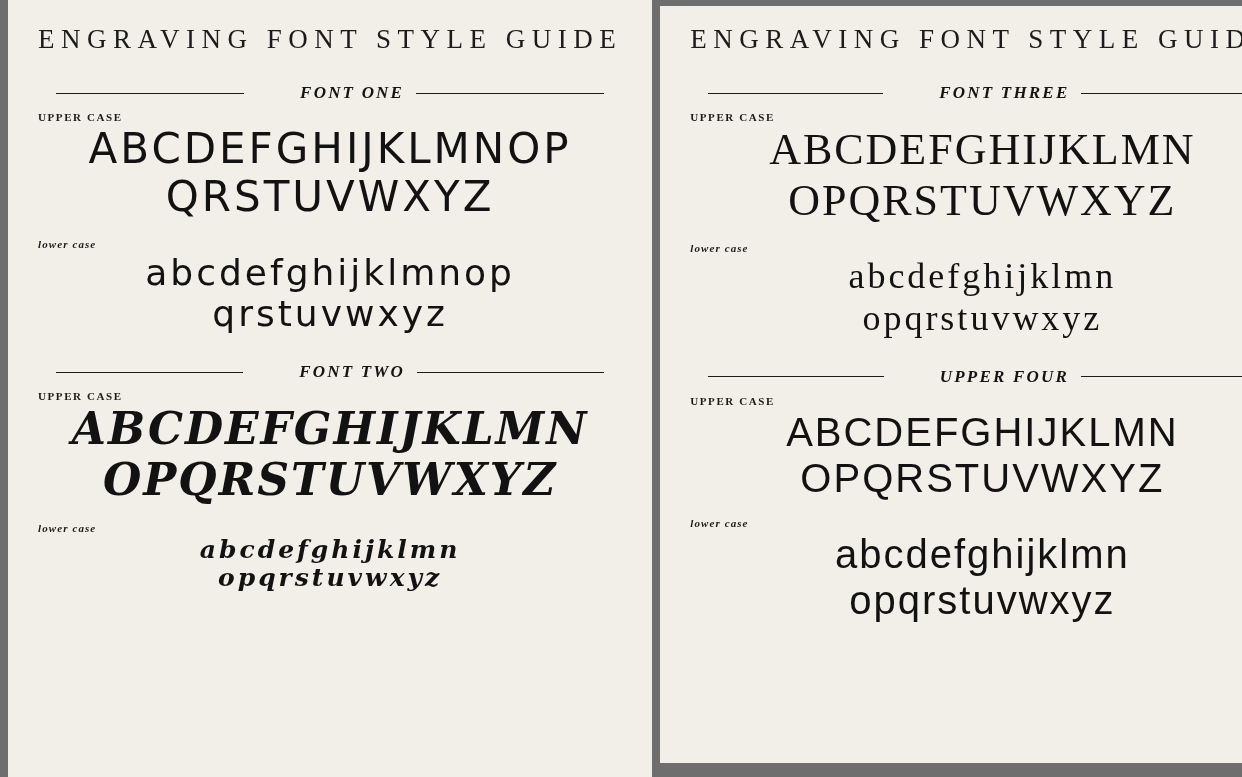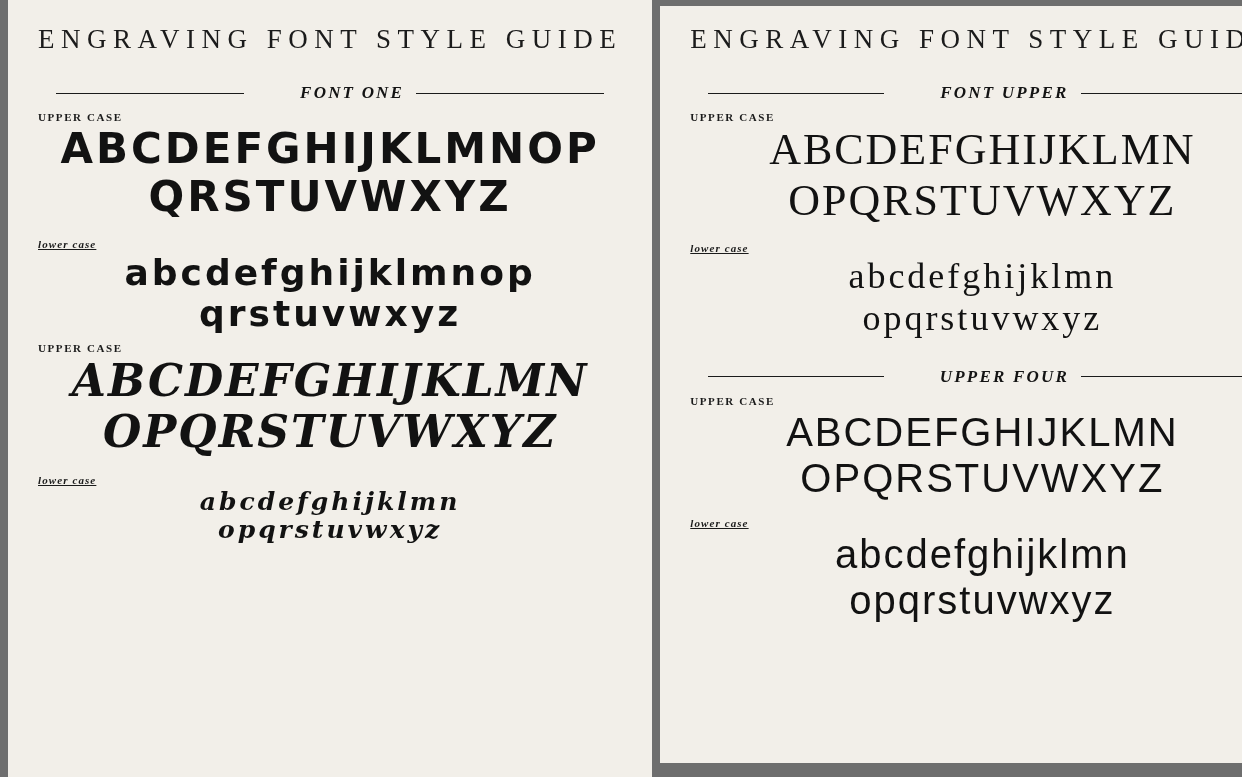--- a/index.html
+++ b/index.html
@@ -69,34 +69,33 @@
     letter-spacing: 1.6px;
     color: #1b1b1b;
     margin: 8px 0 2px 0;
   }
   .case-label.lower {
     font-style: italic;
     font-weight: 700;
     letter-spacing: 1.1px;
     font-size: 11px;
     margin-top: 16px;
-    text-decoration: underline;
   }
 
   .glyph-line {
     text-align: center;
     color: #121212;
     white-space: nowrap;
     line-height: 1.15;
   }
 
   
   .f-one .glyph-line {
     font-family: "DejaVu Sans", sans-serif;
-    font-weight: 700;
+    font-weight: 400;
     font-size: 42px;
     letter-spacing: 3px;
   }
   .f-one .lowerset .glyph-line {
     font-size: 36px;
     letter-spacing: 3px;
   }
 
   
   .f-two .glyph-line {
@@ -158,40 +157,45 @@
         <div class="glyph-line">QRSTUVWXYZ</div>
       </div>
       <div class="lowerset">
         <div class="case-label lower">lower case</div>
         <div class="glyph-line">abcdefghijklmnop</div>
         <div class="glyph-line">qrstuvwxyz</div>
       </div>
     </div>
 
     <div class="block f-two">
+      <div class="rule-head">
+        <span class="line"></span>
+        <span class="font-name">FONT TWO</span>
+        <span class="line"></span>
+      </div>
       <div class="upperset">
         <div class="case-label upper">UPPER CASE</div>
         <div class="glyph-line">ABCDEFGHIJKLMN</div>
         <div class="glyph-line">OPQRSTUVWXYZ</div>
       </div>
       <div class="lowerset">
         <div class="case-label lower">lower case</div>
         <div class="glyph-line">abcdefghijklmn</div>
         <div class="glyph-line">opqrstuvwxyz</div>
       </div>
     </div>
   </div>
 
   <div class="page page-right">
     <div class="page-title">ENGRAVING FONT STYLE GUIDE</div>
 
     <div class="block f-three">
       <div class="rule-head">
         <span class="line"></span>
-        <span class="font-name">FONT UPPER</span>
+        <span class="font-name">FONT THREE</span>
         <span class="line"></span>
       </div>
       <div class="upperset">
         <div class="case-label upper">UPPER CASE</div>
         <div class="glyph-line">ABCDEFGHIJKLMN</div>
         <div class="glyph-line">OPQRSTUVWXYZ</div>
       </div>
       <div class="lowerset">
         <div class="case-label lower">lower case</div>
         <div class="glyph-line">abcdefghijklmn</div>

